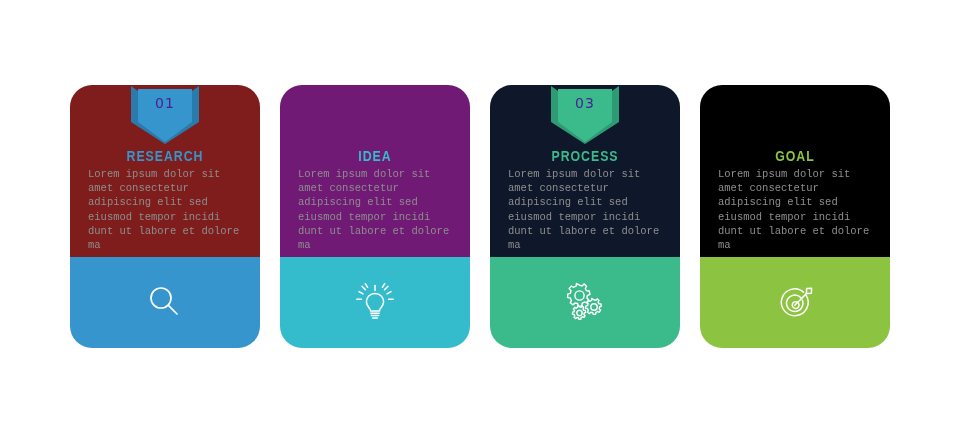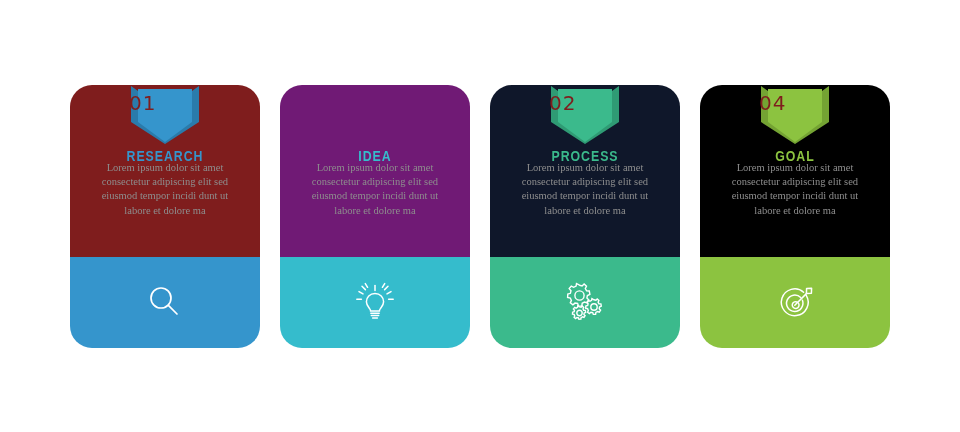--- a/index.html
+++ b/index.html
@@ -78,24 +78,25 @@
     height: 62px;
     z-index: 5;
   }
   .ribbon svg { display: block; width: 72px; height: 62px; }
 
   .ribbon-number {
     position: absolute;
     left: 0;
     top: 8px;
     width: 72px;
-    font-size: 20px;
+    text-align: center;
+    font-size: 14px;
     font-weight: 400;
     letter-spacing: 1px;
-    color: #7f1d1d;
+    color: #4c1d95;
     font-family: "DejaVu Sans", sans-serif;
     line-height: 22px;
     pointer-events: none;
   }
 
   
   .card-title {
     position: absolute;
     left: 0;
     top: 63px;
@@ -105,27 +106,27 @@
     font-weight: bold;
     letter-spacing: 1.1px;
     font-family: "Liberation Sans Narrow", "Liberation Sans", sans-serif;
     transform: scaleX(0.88);
   }
 
   
   .card-body {
     position: absolute;
     left: 18px;
-    top: 76px;
+    top: 82px;
     width: 154px;
-    text-align: center;
+    text-align: left;
     font-size: 10.5px;
     line-height: 14.2px;
     color: #8e8e8e;
-    font-family: Liberation Serif, serif;
+    font-family: Liberation Mono, monospace;
   }
 
   .icon-wrap {
     width: 46px;
     height: 46px;
     display: block;
   }
   .icon-wrap svg { display: block; width: 46px; height: 46px; }
 </style>
 </head>
@@ -191,21 +192,21 @@
       <div class="card-top" style="background: #0f172a;">
         <div class="card-title" style="color: rgb(59, 186, 140);">PROCESS</div>
         <div class="card-body" style="color: rgb(142, 142, 142);">Lorem ipsum dolor sit amet consectetur adipiscing elit sed eiusmod tempor incidi dunt ut labore et dolore ma</div>
       </div>
 
       <div class="ribbon">
         <svg viewBox="0 0 72 62" xmlns="http://www.w3.org/2000/svg">
           <path d="M2 2 L9 7 L63 7 L70 2 L70 6 L70 38 L36 60 L2 38 L2 6 Z" fill="#2f9b74"></path>
           <path d="M9 5 L63 5 L63 38 L36 58 L9 38 Z" fill="#3bba8c"></path>
         </svg>
-        <div class="ribbon-number">02</div>
+        <div class="ribbon-number">03</div>
       </div>
 
       <div class="card-bottom" style="background:#3bba8c">
         <span class="icon-wrap">
           <svg viewBox="0 0 46 46" xmlns="http://www.w3.org/2000/svg" fill="none" stroke="#ffffff" stroke-width="1.4">
             <g transform="translate(17.5,15.5)">
               <path d="M0 -10.3 L2.6 -9.6 L4.6 -11.6 L7 -9.3 L5.8 -6.9 L7.1 -4.6 L9.8 -4.5 L10.4 -1.2 L7.9 0 L7.4 2.6 L9.4 4.6 L7.6 7.4 L5 6.5 L2.7 7.8 L2.3 10.5 L-1 10.6 L-1.9 8 L-4.5 7.6 L-6.6 9.4 L-9.2 7.4 L-8.1 4.9 L-9.2 2.5 L-11.9 1.9 L-11.7 -1.4 L-9.1 -2.2 L-8.5 -4.8 L-10.3 -6.9 L-8.2 -9.4 L-5.8 -8.2 L-3.4 -9.4 L-3 -12 Z"></path>
               <circle cx="0" cy="0" r="4.6"></circle>
             </g>
             <g transform="translate(32,27)">
@@ -220,27 +221,20 @@
         </span>
       </div>
     </div>
 
     <div class="card">
       <div class="card-top" style="background: #000000;">
         <div class="card-title" style="color: rgb(140, 195, 64);">GOAL</div>
         <div class="card-body" style="color: rgb(142, 142, 142);">Lorem ipsum dolor sit amet consectetur adipiscing elit sed eiusmod tempor incidi dunt ut labore et dolore ma</div>
       </div>
 
-      <div class="ribbon">
-        <svg viewBox="0 0 72 62" xmlns="http://www.w3.org/2000/svg">
-          <path d="M2 2 L9 7 L63 7 L70 2 L70 6 L70 38 L36 60 L2 38 L2 6 Z" fill="#74a333"></path>
-          <path d="M9 5 L63 5 L63 38 L36 58 L9 38 Z" fill="#8cc340"></path>
-        </svg>
-        <div class="ribbon-number">04</div>
-      </div>
 
       <div class="card-bottom" style="background:#8cc340">
         <span class="icon-wrap">
           <svg viewBox="0 0 46 46" xmlns="http://www.w3.org/2000/svg" fill="none" stroke="#ffffff" stroke-width="1.5" stroke-linecap="round" stroke-linejoin="round">
             <path d="M31.6 12.2 a13.4 13.4 0 1 0 2.6 3.1"></path>
             <path d="M28.7 17.6 a8.2 8.2 0 1 0 1.7 2.7"></path>
             <path d="M25.6 22.3 a3.4 3.4 0 1 0 1 1.1"></path>
             <line x1="22.8" x2="34.4" y1="25.2" y2="13.6"></line>
             <path d="M34.4 13.6 L34.6 8.4 L39.6 8.2 L39.4 13.2 L34.4 13.6 Z"></path>
           </svg>

